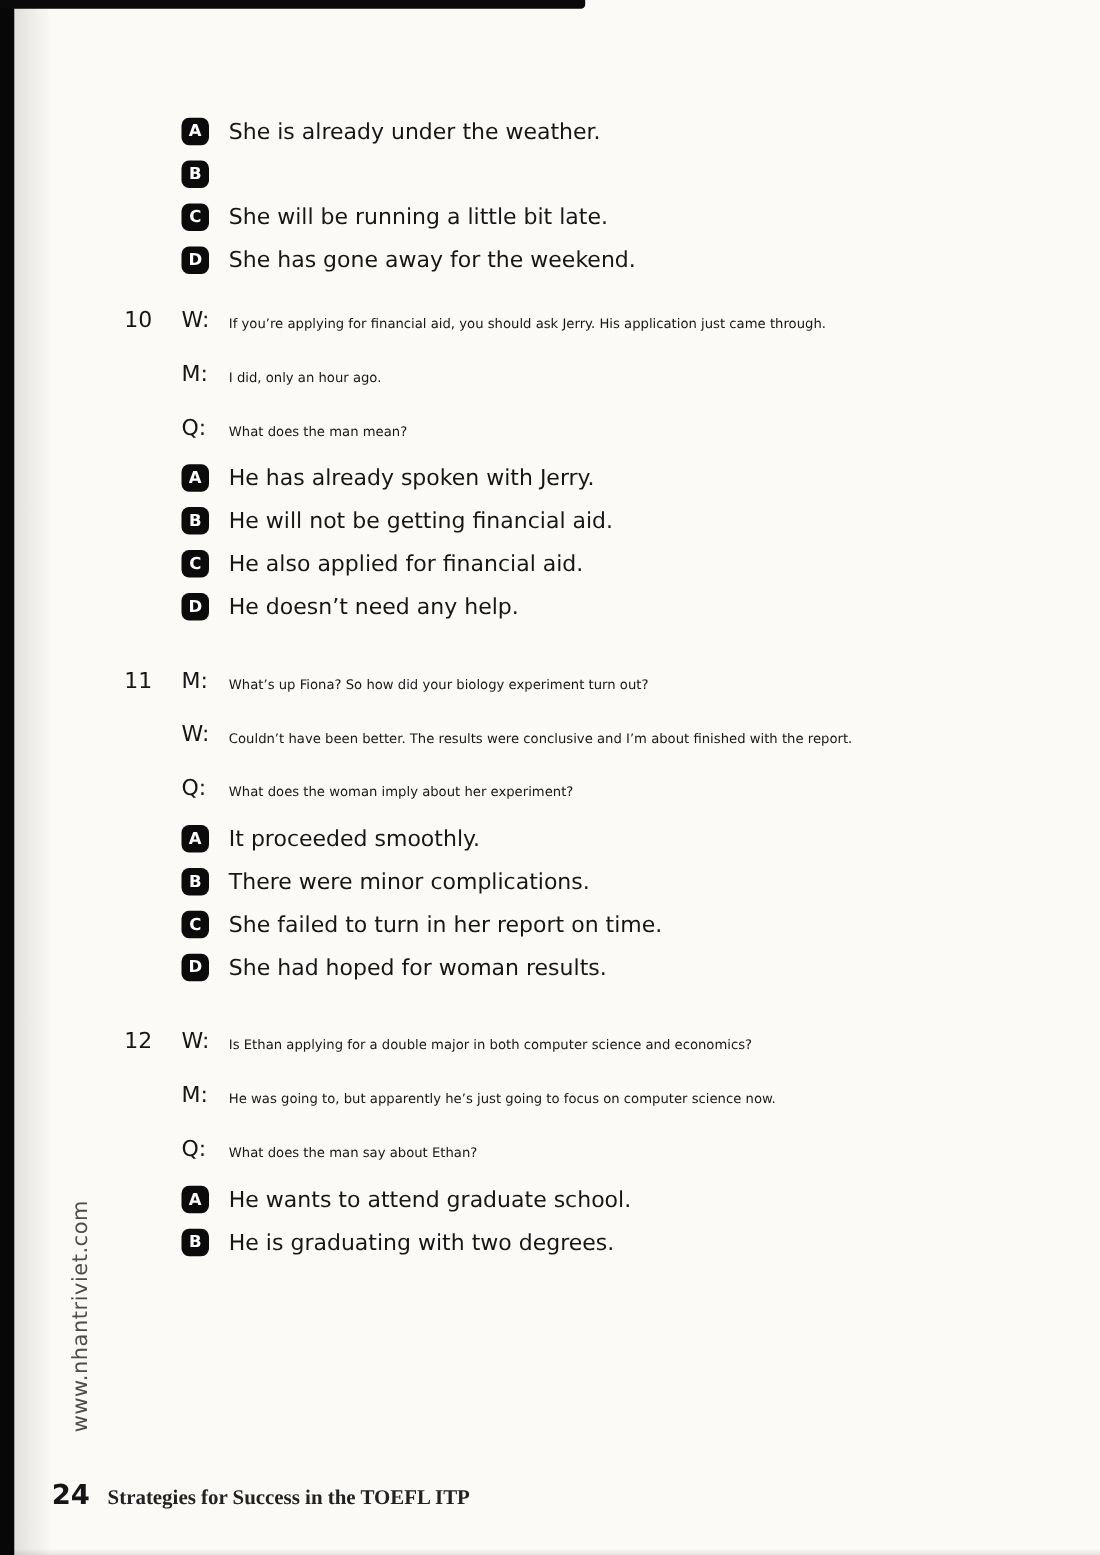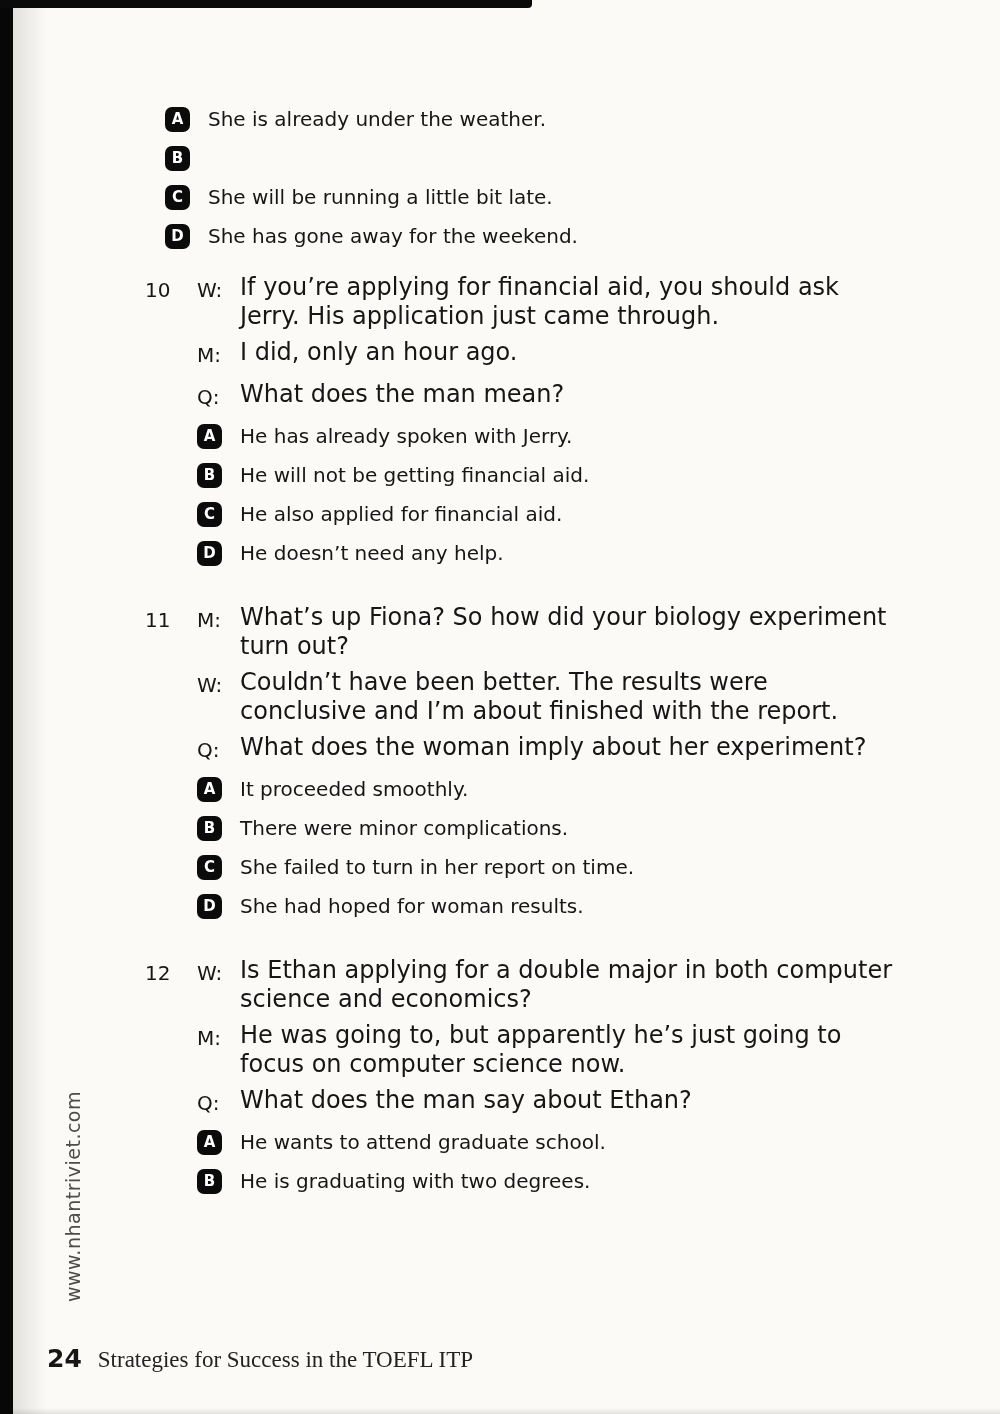--- a/index.html
+++ b/index.html
@@ -38,34 +38,34 @@
   .opt-row { display:flex; align-items:flex-start; margin-bottom:13px; }
   .badge {
     width:25px; height:25px; flex:0 0 25px; margin-top:1px; margin-right:18px;
     background:#0b0b0b; color:#fff; border-radius:7px;
     display:flex; align-items:center; justify-content:center;
     font-size:15px; font-weight:bold; line-height:1;
   }
   .opt-text { font-size:20px; line-height:26px; max-width:640px; }
   .leading { margin-left:52px; margin-bottom:24px; }
   .question { display:flex; margin-top:24px; }
-  .qnum { width:52px; flex:0 0 52px; font-size:20px; line-height:35px;margin-left:32px; }
+  .qnum { width:52px; flex:0 0 52px; font-size:20px; line-height:35px; }
   .qbody { flex:1; }
   .dlg-row { display:flex; align-items:flex-start; margin-bottom:7px; }
   .speaker { width:43px; flex:0 0 43px; font-size:20px; line-height:35px; }
-  .dlg-text { font-size:24px; line-height:29px; max-width:660px; }
+  .dlg-text { font-size:12px; line-height:42px; max-width:660px; }
   .opts { margin-top:8px; }
   .footer {
     position:absolute; left:47px; top:1344px;
     display:flex; align-items:baseline;
   }
   .pagenum { font-size:25px; font-weight:bold; margin-right:16px; }
   .booktitle {
     font-family:"Liberation Serif","DejaVu Serif",serif;
-    font-size:23px; color:#222;
+    font-size:19px; color:#222;font-weight:bold;
   }
 </style>
 </head>
 <body>
 
 <div class="page">
   <div class="edge-left"></div>
   <div class="edge-left-shadow"></div>
   <div class="edge-top"></div>
   <div class="edge-bottom"></div>

